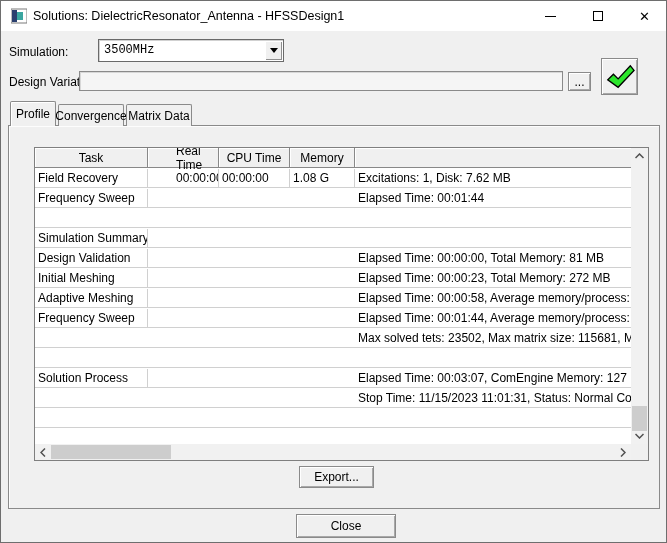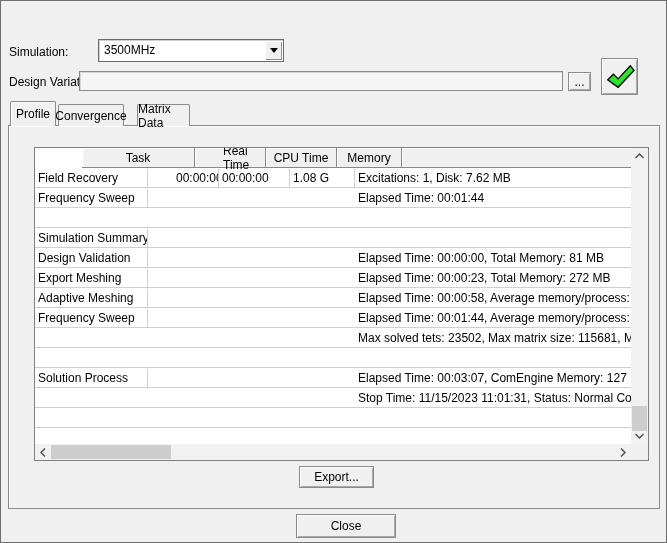--- a/index.html
+++ b/index.html
@@ -20,21 +20,21 @@
   .glyph-min { width:11px; height:1px; background:#000; }
   .glyph-max { width:10px; height:10px; border:1px solid #000; }
   .glyph-x { font-size:13px; color:#000; line-height:1; }
 
   
   .label { position:absolute; font-size:12px; color:#000; white-space:nowrap; }
   .lbl-sim { left:8px; top:44px; }
   .lbl-dv  { left:8px; top:74px; }
 
   .combo { position:absolute; left:97px; top:38px; width:186px; height:23px; background:#fff;
-           border:1px solid #6a6a6a; box-shadow: inset 1px 1px 0 rgba(0,0,0,.18); }
+           border:1px solid #6a6a6a; box-shadow: inset 1px 1px 0 rgba(0,0,0,.18); font-family: Liberation Mono, monospace; }
   .combo-value { position:absolute; left:5px; top:3px; font-size:12px; }
   .combo-btn { position:absolute; right:1px; top:1px; bottom:1px; width:17px; background:#f0f0f0;
                box-shadow: inset 1px 1px 0 #ffffff, inset -1px -1px 0 #8f8f8f;
                display:flex; align-items:center; justify-content:center; }
   .combo-arrow { width:0; height:0; border-left:4px solid transparent; border-right:4px solid transparent; border-top:5px solid #000; }
 
   .dv-input { position:absolute; left:78px; top:70px; width:484px; height:20px; background:#f5f5f5;
               border:1px solid #8a8a8a; box-shadow: inset 1px 1px 0 rgba(0,0,0,.12); font-size:12px; padding:2px 4px; color:#000; }
   .btn3d { background:#f0f0f0; border:1px solid #8a8a8a;
            box-shadow: inset 1px 1px 0 #ffffff, inset -1px -1px 0 #a8a8a8;
@@ -42,30 +42,30 @@
   .btn-dots { position:absolute; left:567px; top:71px; width:23px; height:19px; line-height:6px; }
   .btn-check { position:absolute; left:600px; top:57px; width:37px; height:37px; }
 
   
   .tab { position:absolute; top:103px; height:22px; background:#f0f0f0;
          border:1px solid #8a8a8a; border-bottom:none; border-radius:2px 2px 0 0;
          display:flex; align-items:center; justify-content:center; font-size:12px; z-index:2; }
   .tab.selected { top:100px; height:25px; z-index:6; box-shadow: inset 1px 1px 0 #fff; }
   .tab-0 { left:9px;  width:46px; }
   .tab-1 { left:57px; width:66px; }
-  .tab-2 { left:136px; width:53px; }
+  .tab-2 { left:125px; width:66px; }
   .tab-3 { left:194px; width:85px; }
   .tabpage { position:absolute; left:7px; top:124px; width:652px; height:384px;
              background:#f0f0f0; border:1px solid #8a8a8a; box-shadow: inset 1px 1px 0 #fdfdfd; z-index:1; }
 
   
   .ptable { position:absolute; left:33px; top:146px; width:615px; height:314px;
             background:#ffffff; border:1px solid #7f7f7f; z-index:3; }
   .gridwrap { position:absolute; left:0; top:0; right:17px; bottom:16px; overflow:hidden; background:#fff; }
-  .thead { display:flex; height:20px;margin-left:47px; }
+  .thead { display:flex; height:20px; }
   .th { background:#f0f0f0; border-right:1px solid #888888; border-bottom:1px solid #888888;
         box-shadow: inset 1px 1px 0 #ffffff;
         display:flex; align-items:center; justify-content:center; font-size:12px; color:#000; flex:none; }
   .tr { display:flex; height:20px;align-items:flex-end; }
   .td { border-right:1px solid #d0d0d0; border-bottom:1px solid #d0d0d0; font-size:12px; color:#000;
         line-height:18px; padding:0 3px; white-space:nowrap; overflow:hidden; flex:none; }
   .c0 { width:113px; } .c1 { width:71px;padding-left:28px; } .c2 { width:71px; } .c3 { width:65px; }
   .c4 { flex:1 1 auto; min-width:0; border-right:none; }
 
   
@@ -82,20 +82,37 @@
 
   
   .btn-export { position:absolute; left:298px; top:465px; width:75px; height:22px; z-index:4; }
   .btn-close  { position:absolute; left:295px; top:513px; width:100px; height:24px; }
 </style>
 </head>
 <body>
 
 <div class="window">
 
+  <div class="titlebar">
+    <svg class="app-icon" viewBox="0 0 16 16">
+      <rect x="0" y="1" width="16" height="14" fill="#ffffff" stroke="#7a7a7a" stroke-width="1"></rect>
+      <rect x="1" y="2" width="5" height="12" fill="#2a3f6f"></rect>
+      <rect x="6" y="4" width="6" height="8" fill="#3aa6a0"></rect>
+    </svg>
+    <span class="window-title">Solutions: DielectricResonator_Antenna - HFSSDesign1</span>
+    <div class="caption-btn btn-min">
+        <div class="glyph-min"></div>
+      </div>
+    <div class="caption-btn btn-max">
+        <div class="glyph-max"></div>
+      </div>
+    <div class="caption-btn btn-x">
+        <span class="glyph-x">✕</span>
+      </div>
+  </div>
 
   <span class="label lbl-sim">Simulation:</span>
   <div class="combo">
     <span class="combo-value">3500MHz</span>
     <div class="combo-btn">
       <div class="combo-arrow"></div>
     </div>
   </div>
 
   <span class="label lbl-dv">Design Variation:</span>
@@ -151,21 +168,21 @@
             <div class="td c4"></div>
           </div>
           <div class="tr">
             <div class="td c0">Design Validation</div>
             <div class="td c1"></div>
             <div class="td c2"></div>
             <div class="td c3"></div>
             <div class="td c4">Elapsed Time: 00:00:00, Total Memory: 81 MB</div>
           </div>
           <div class="tr">
-            <div class="td c0">Export Meshing</div>
+            <div class="td c0">Initial Meshing</div>
             <div class="td c1"></div>
             <div class="td c2"></div>
             <div class="td c3"></div>
             <div class="td c4">Elapsed Time: 00:00:23, Total Memory: 272 MB</div>
           </div>
           <div class="tr">
             <div class="td c0">Adaptive Meshing</div>
             <div class="td c1"></div>
             <div class="td c2"></div>
             <div class="td c3"></div>

